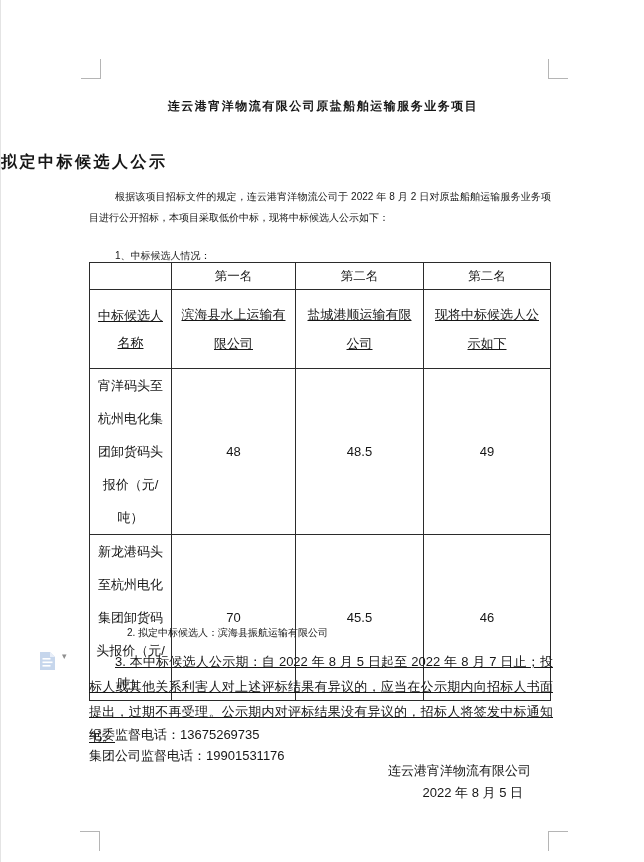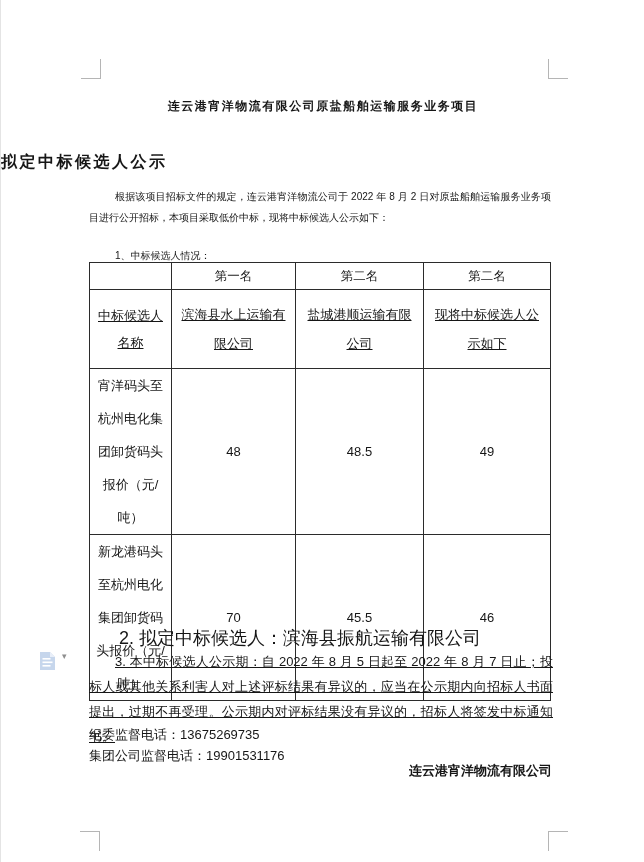--- a/index.html
+++ b/index.html
@@ -55,35 +55,35 @@
   }
   tr.hdr td { height: 26px; font-size: 12.5px; }
   tr.name-row td { height: 78px; line-height: 29px; text-decoration: underline; }
   tr.name-row td.lbl { line-height: 27px; }
   tr.price-row1 td { height: 129px; }
   tr.price-row2 td { height: 123px; margin-left: 16px; }
   td.lbl { padding: 0 7px; line-height: 33px; font-size: 13px; }
   td.num { font-size: 13.5px; }
 
   .item2 {
-    position: absolute; top: 626px; left: 92px; width: 462px;
-    font-size: 18px; text-indent: 26px;
+    position: absolute; top: 626px; left: 100px; width: 462px;
+    font-size: 10px; text-indent: 26px;
   }
   .item3 {
     position: absolute; top: 649px; left: 88px; width: 464px;
     font-size: 13px; line-height: 25px;
     text-align: justify; text-indent: 26px; text-decoration: underline;
   }
   .phones {
     position: absolute; top: 724px; left: 88px; width: 462px;
     font-size: 13px; line-height: 21px;
   }
   .sig-block {
-    position: absolute; top: 760px; left: 93px; width: 458px;
-    font-size: 13px; line-height: 22px; text-align: right; font-weight: bold;
+    position: absolute; top: 760px; left: 72px; width: 458px;
+    font-size: 13px; line-height: 22px; text-align: right;
   }
   .sig-date { padding-right: 8px; }
 
   
   .paste-btn {
     position: absolute; left: 37px; top: 649px;
     width: 34px; height: 24px;
   }
   .paste-btn svg { position: absolute; left: 0; top: 0; }
   .paste-arrow {
@@ -146,20 +146,21 @@
   <div class="item2">2. 拟定中标候选人：滨海县振航运输有限公司</div>
   <div class="item3">3. 本中标候选人公示期：自 2022 年 8 月 5 日起至 2022 年 8 月 7 日止；投标人或其他关系利害人对上述评标结果有异议的，应当在公示期内向招标人书面提出，过期不再受理。公示期内对评标结果没有异议的，招标人将签发中标通知书。</div>
 
   <div class="phones">
     <div>纪委监督电话：13675269735</div>
     <div>集团公司监督电话：19901531176</div>
   </div>
 
   <div class="sig-block">
     <div>连云港宵洋物流有限公司</div>
+    <div class="sig-date">2022 年 8 月 5 日</div>
   </div>
 
   <div class="paste-btn">
     <svg width="20" height="22" viewBox="0 0 20 22">
       <path d="M2 3 h10 l5 5 v13 h-15 z" fill="#c6d6ec"></path>
       <path d="M12 3 v5 h5 z" fill="#e9eff9"></path>
       <rect x="4.5" y="9" width="8" height="1.6" fill="#ffffff"></rect>
       <rect x="4.5" y="12.5" width="10" height="1.6" fill="#ffffff"></rect>
       <rect x="4.5" y="16" width="8" height="1.6" fill="#ffffff"></rect>
     </svg>

